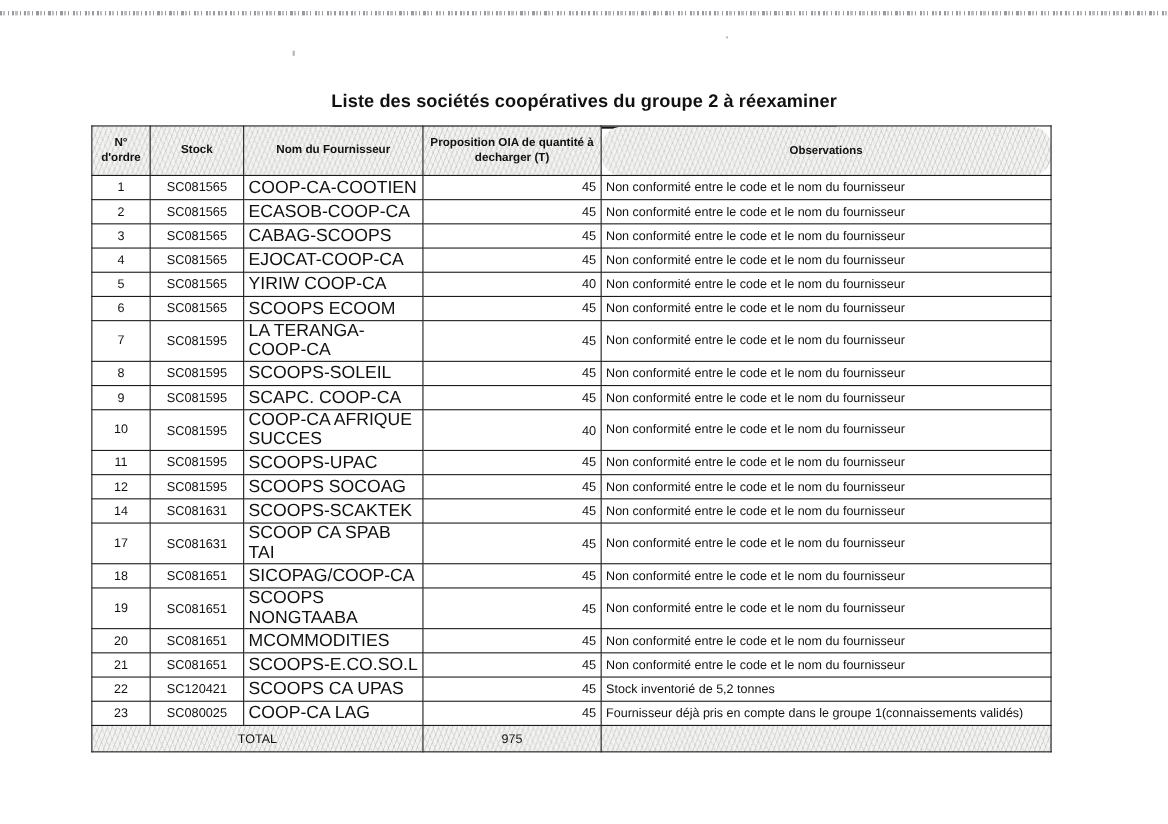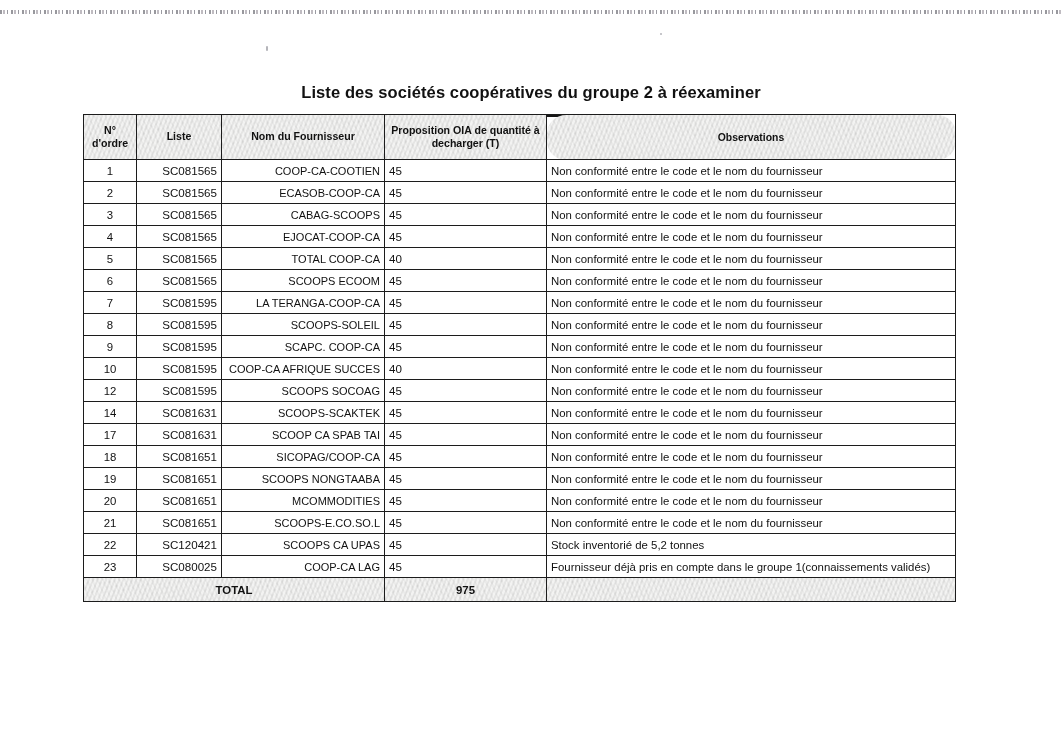--- a/index.html
+++ b/index.html
@@ -103,29 +103,29 @@
         rgba(165,165,165,0.22) 0px, rgba(165,165,165,0.22) 1px,
         rgba(255,255,255,0) 1px, rgba(255,255,255,0) 5px);
   }
   thead th.th-obs { font-size: 10.4px; border-radius: 19px; }
 
   tbody td {
     height: 21px;
     background: #ffffff;
   }
   td.cell-ordre { text-align: center; font-size: 11.4px; }
-  td.cell-code  { text-align: right;   font-size: 11.6px; padding-left: 5px; }
-  td.cell-nom   { text-align: right;   font-size: 11px; padding-left: 5px; }
-  td.cell-qte   { text-align: left; font-size: 11.6px; }
+  td.cell-code  { text-align: center;   font-size: 11.6px; padding-left: 5px; }
+  td.cell-nom   { text-align: left;   font-size: 16px; padding-left: 5px; }
+  td.cell-qte   { text-align: right; font-size: 11.6px; }
   td.cell-obs   { text-align: left;   font-size: 11.4px; padding-left: 5px; }
 
   
   tr.total-row td {
     height: 23px;
-    font-weight: bold;
+    font-weight: normal;
     font-size: 11.4px;
     background-color: #f3f3f2;
     background-image:
       repeating-linear-gradient(112deg,
         rgba(150,150,150,0.30) 0px, rgba(150,150,150,0.30) 1px,
         rgba(255,255,255,0) 1px, rgba(255,255,255,0) 4px),
       repeating-linear-gradient(68deg,
         rgba(165,165,165,0.22) 0px, rgba(165,165,165,0.22) 1px,
         rgba(255,255,255,0) 1px, rgba(255,255,255,0) 5px);
   }
@@ -154,21 +154,21 @@
     <colgroup>
       <col class="c-ordre">
       <col class="c-code">
       <col class="c-nom">
       <col class="c-qte">
       <col class="c-obs">
     </colgroup>
     <thead>
       <tr>
         <th class="th-ordre">N° d'ordre</th>
-        <th class="th-code">Liste</th>
+        <th class="th-code">Stock</th>
         <th class="th-nom">Nom du Fournisseur</th>
         <th class="th-qte">Proposition OIA de quantité à decharger (T)</th>
         <th class="th-obs">Observations</th>
       </tr>
     </thead>
     <tbody id="table-body">
         <tr>
           <td class="cell-ordre">1</td>
           <td class="cell-code">SC081565</td>
           <td class="cell-nom">COOP-CA-COOTIEN</td>
@@ -192,21 +192,21 @@
         <tr>
           <td class="cell-ordre">4</td>
           <td class="cell-code">SC081565</td>
           <td class="cell-nom">EJOCAT-COOP-CA</td>
           <td class="cell-qte">45</td>
           <td class="cell-obs">Non conformité entre le code et le nom du fournisseur</td>
         </tr>
         <tr>
           <td class="cell-ordre">5</td>
           <td class="cell-code">SC081565</td>
-          <td class="cell-nom">TOTAL COOP-CA</td>
+          <td class="cell-nom">YIRIW COOP-CA</td>
           <td class="cell-qte">40</td>
           <td class="cell-obs">Non conformité entre le code et le nom du fournisseur</td>
         </tr>
         <tr>
           <td class="cell-ordre">6</td>
           <td class="cell-code">SC081565</td>
           <td class="cell-nom">SCOOPS ECOOM</td>
           <td class="cell-qte">45</td>
           <td class="cell-obs">Non conformité entre le code et le nom du fournisseur</td>
         </tr>
@@ -229,20 +229,27 @@
           <td class="cell-code">SC081595</td>
           <td class="cell-nom">SCAPC. COOP-CA</td>
           <td class="cell-qte">45</td>
           <td class="cell-obs">Non conformité entre le code et le nom du fournisseur</td>
         </tr>
         <tr>
           <td class="cell-ordre">10</td>
           <td class="cell-code">SC081595</td>
           <td class="cell-nom">COOP-CA AFRIQUE SUCCES</td>
           <td class="cell-qte">40</td>
+          <td class="cell-obs">Non conformité entre le code et le nom du fournisseur</td>
+        </tr>
+        <tr>
+          <td class="cell-ordre">11</td>
+          <td class="cell-code">SC081595</td>
+          <td class="cell-nom">SCOOPS-UPAC</td>
+          <td class="cell-qte">45</td>
           <td class="cell-obs">Non conformité entre le code et le nom du fournisseur</td>
         </tr>
         <tr>
           <td class="cell-ordre">12</td>
           <td class="cell-code">SC081595</td>
           <td class="cell-nom">SCOOPS SOCOAG</td>
           <td class="cell-qte">45</td>
           <td class="cell-obs">Non conformité entre le code et le nom du fournisseur</td>
         </tr>
         <tr>

